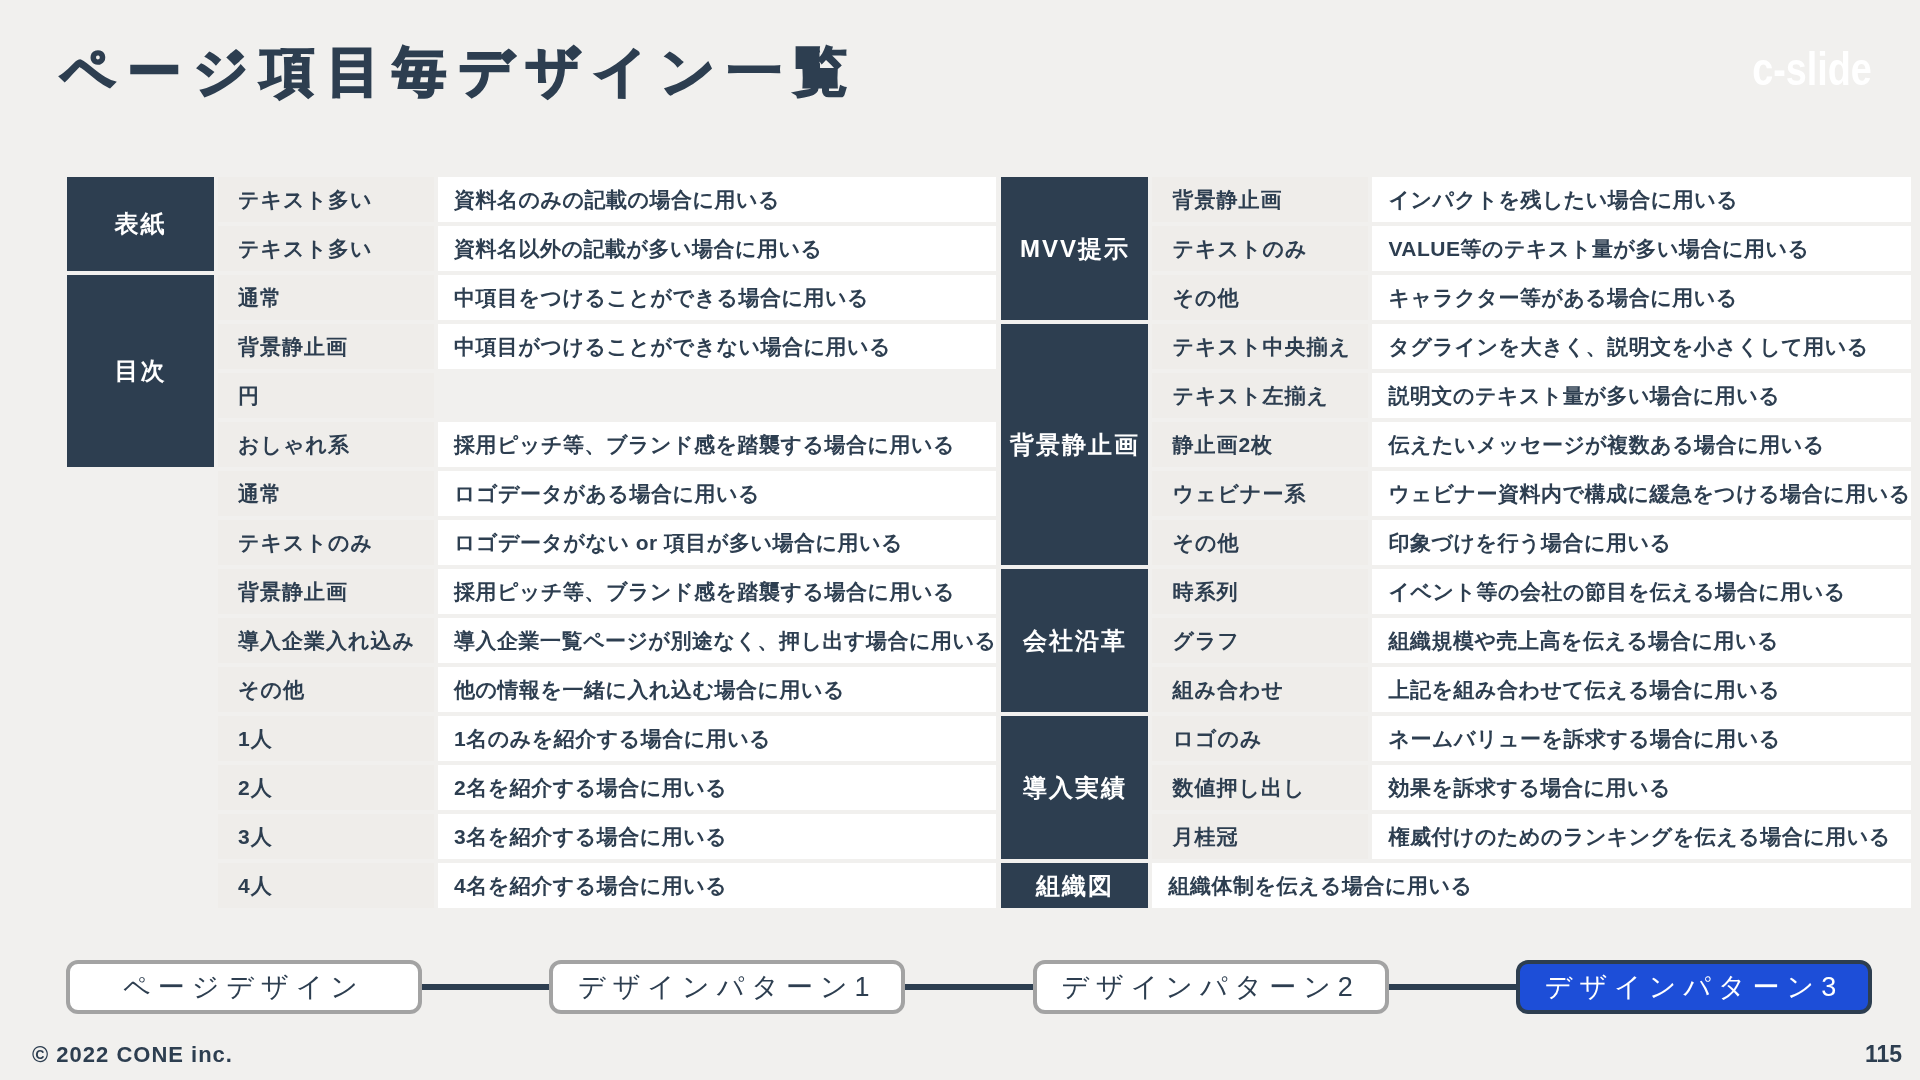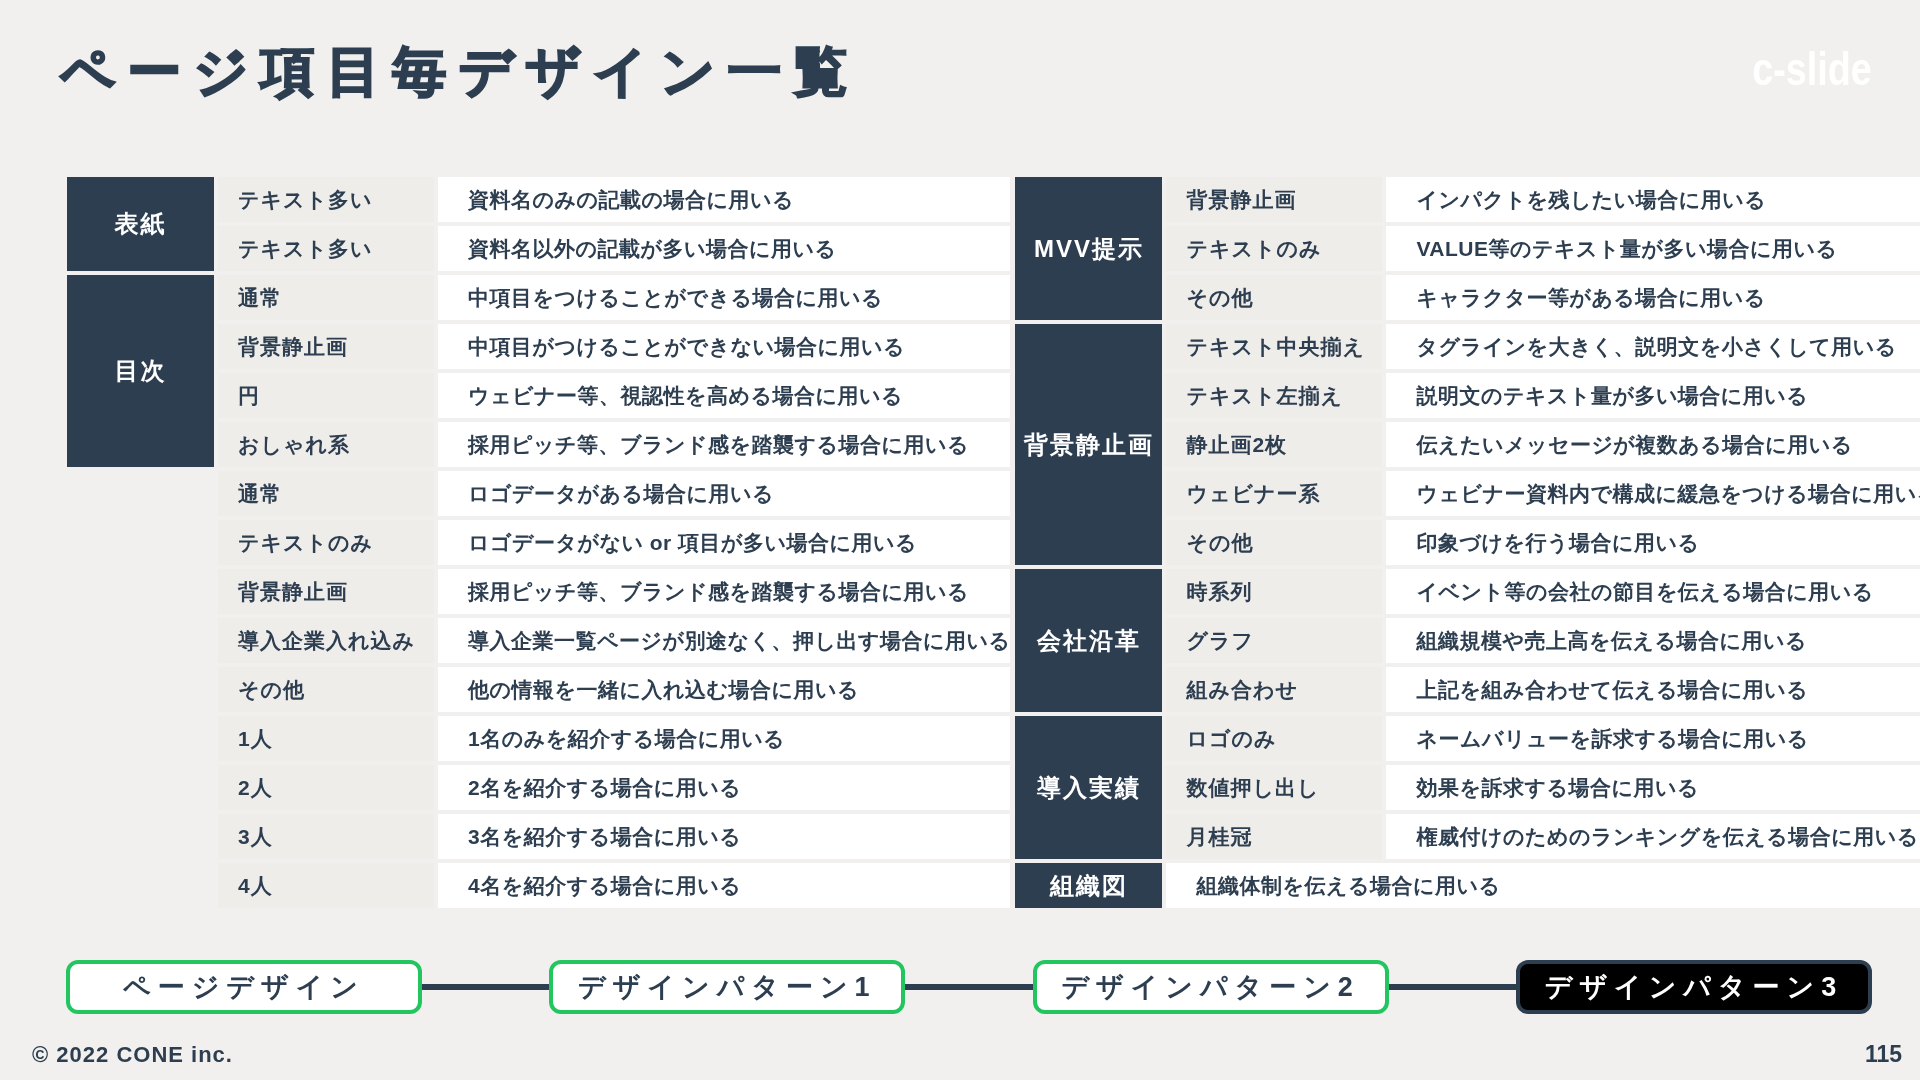--- a/index.html
+++ b/index.html
@@ -54,41 +54,41 @@
     background:#efedea;color:#2d3e50;
     display:flex;align-items:center;
     padding-left:20px;
     font-size:21px;font-weight:bold;letter-spacing:1px;
     white-space:nowrap;
   }
   .desc{
     grid-column:3;
     background:#ffffff;color:#2d3e50;
     display:flex;align-items:center;
-    padding-left:30px;
+    padding-left:16px;
     font-size:21px;font-weight:bold;letter-spacing:.5px;
     white-space:nowrap;
   }
   .desc.wide{grid-column:2/4;}
 
   
   .nav{
     position:absolute;left:66px;right:48px;top:956px;height:62px;
     display:flex;align-items:center;
   }
   .step{
     width:356px;height:54px;flex:none;
     background:#ffffff;
-    border:4px solid #22c55e;border-radius:12px;
+    border:4px solid #a3a3a3;border-radius:12px;
     display:flex;align-items:center;justify-content:center;
-    font-size:27px;font-weight:bold;letter-spacing:7px;
+    font-size:27px;font-weight:normal;letter-spacing:7px;
     color:#2d3e50;box-sizing:border-box;
     cursor:pointer;
   }
-  .step.active{background:#000000;color:#ffffff;border-color:#2d3e50;}
+  .step.active{background:#1d4ed8;color:#ffffff;border-color:#2d3e50;}
   .connector{flex:1;height:6px;background:#2d3e50;}
 
   
   .copyright{
     position:absolute;left:32px;bottom:12px;
     font-size:22px;font-weight:bold;letter-spacing:1px;
   }
   .pagenum{
     position:absolute;right:18px;bottom:12px;
     font-size:23px;font-weight:bold;
@@ -111,21 +111,20 @@
       <div class="desc">資料名のみの記載の場合に用いる</div>
       <div class="sub">テキスト多い</div>
       <div class="desc">資料名以外の記載が多い場合に用いる</div>
 
       <div class="cat rows4">目次</div>
       <div class="sub">通常</div>
       <div class="desc">中項目をつけることができる場合に用いる</div>
       <div class="sub">背景静止画</div>
       <div class="desc">中項目がつけることができない場合に用いる</div>
       <div class="sub">円</div>
-      <div class="desc">ウェビナー等、視認性を高める場合に用いる</div>
       <div class="sub">おしゃれ系</div>
       <div class="desc">採用ピッチ等、ブランド感を踏襲する場合に用いる</div>
 
       <div class="sub">通常</div>
       <div class="desc">ロゴデータがある場合に用いる</div>
       <div class="sub">テキストのみ</div>
       <div class="desc">ロゴデータがない or 項目が多い場合に用いる</div>
       <div class="sub">背景静止画</div>
       <div class="desc">採用ピッチ等、ブランド感を踏襲する場合に用いる</div>
       <div class="sub">導入企業入れ込み</div>

